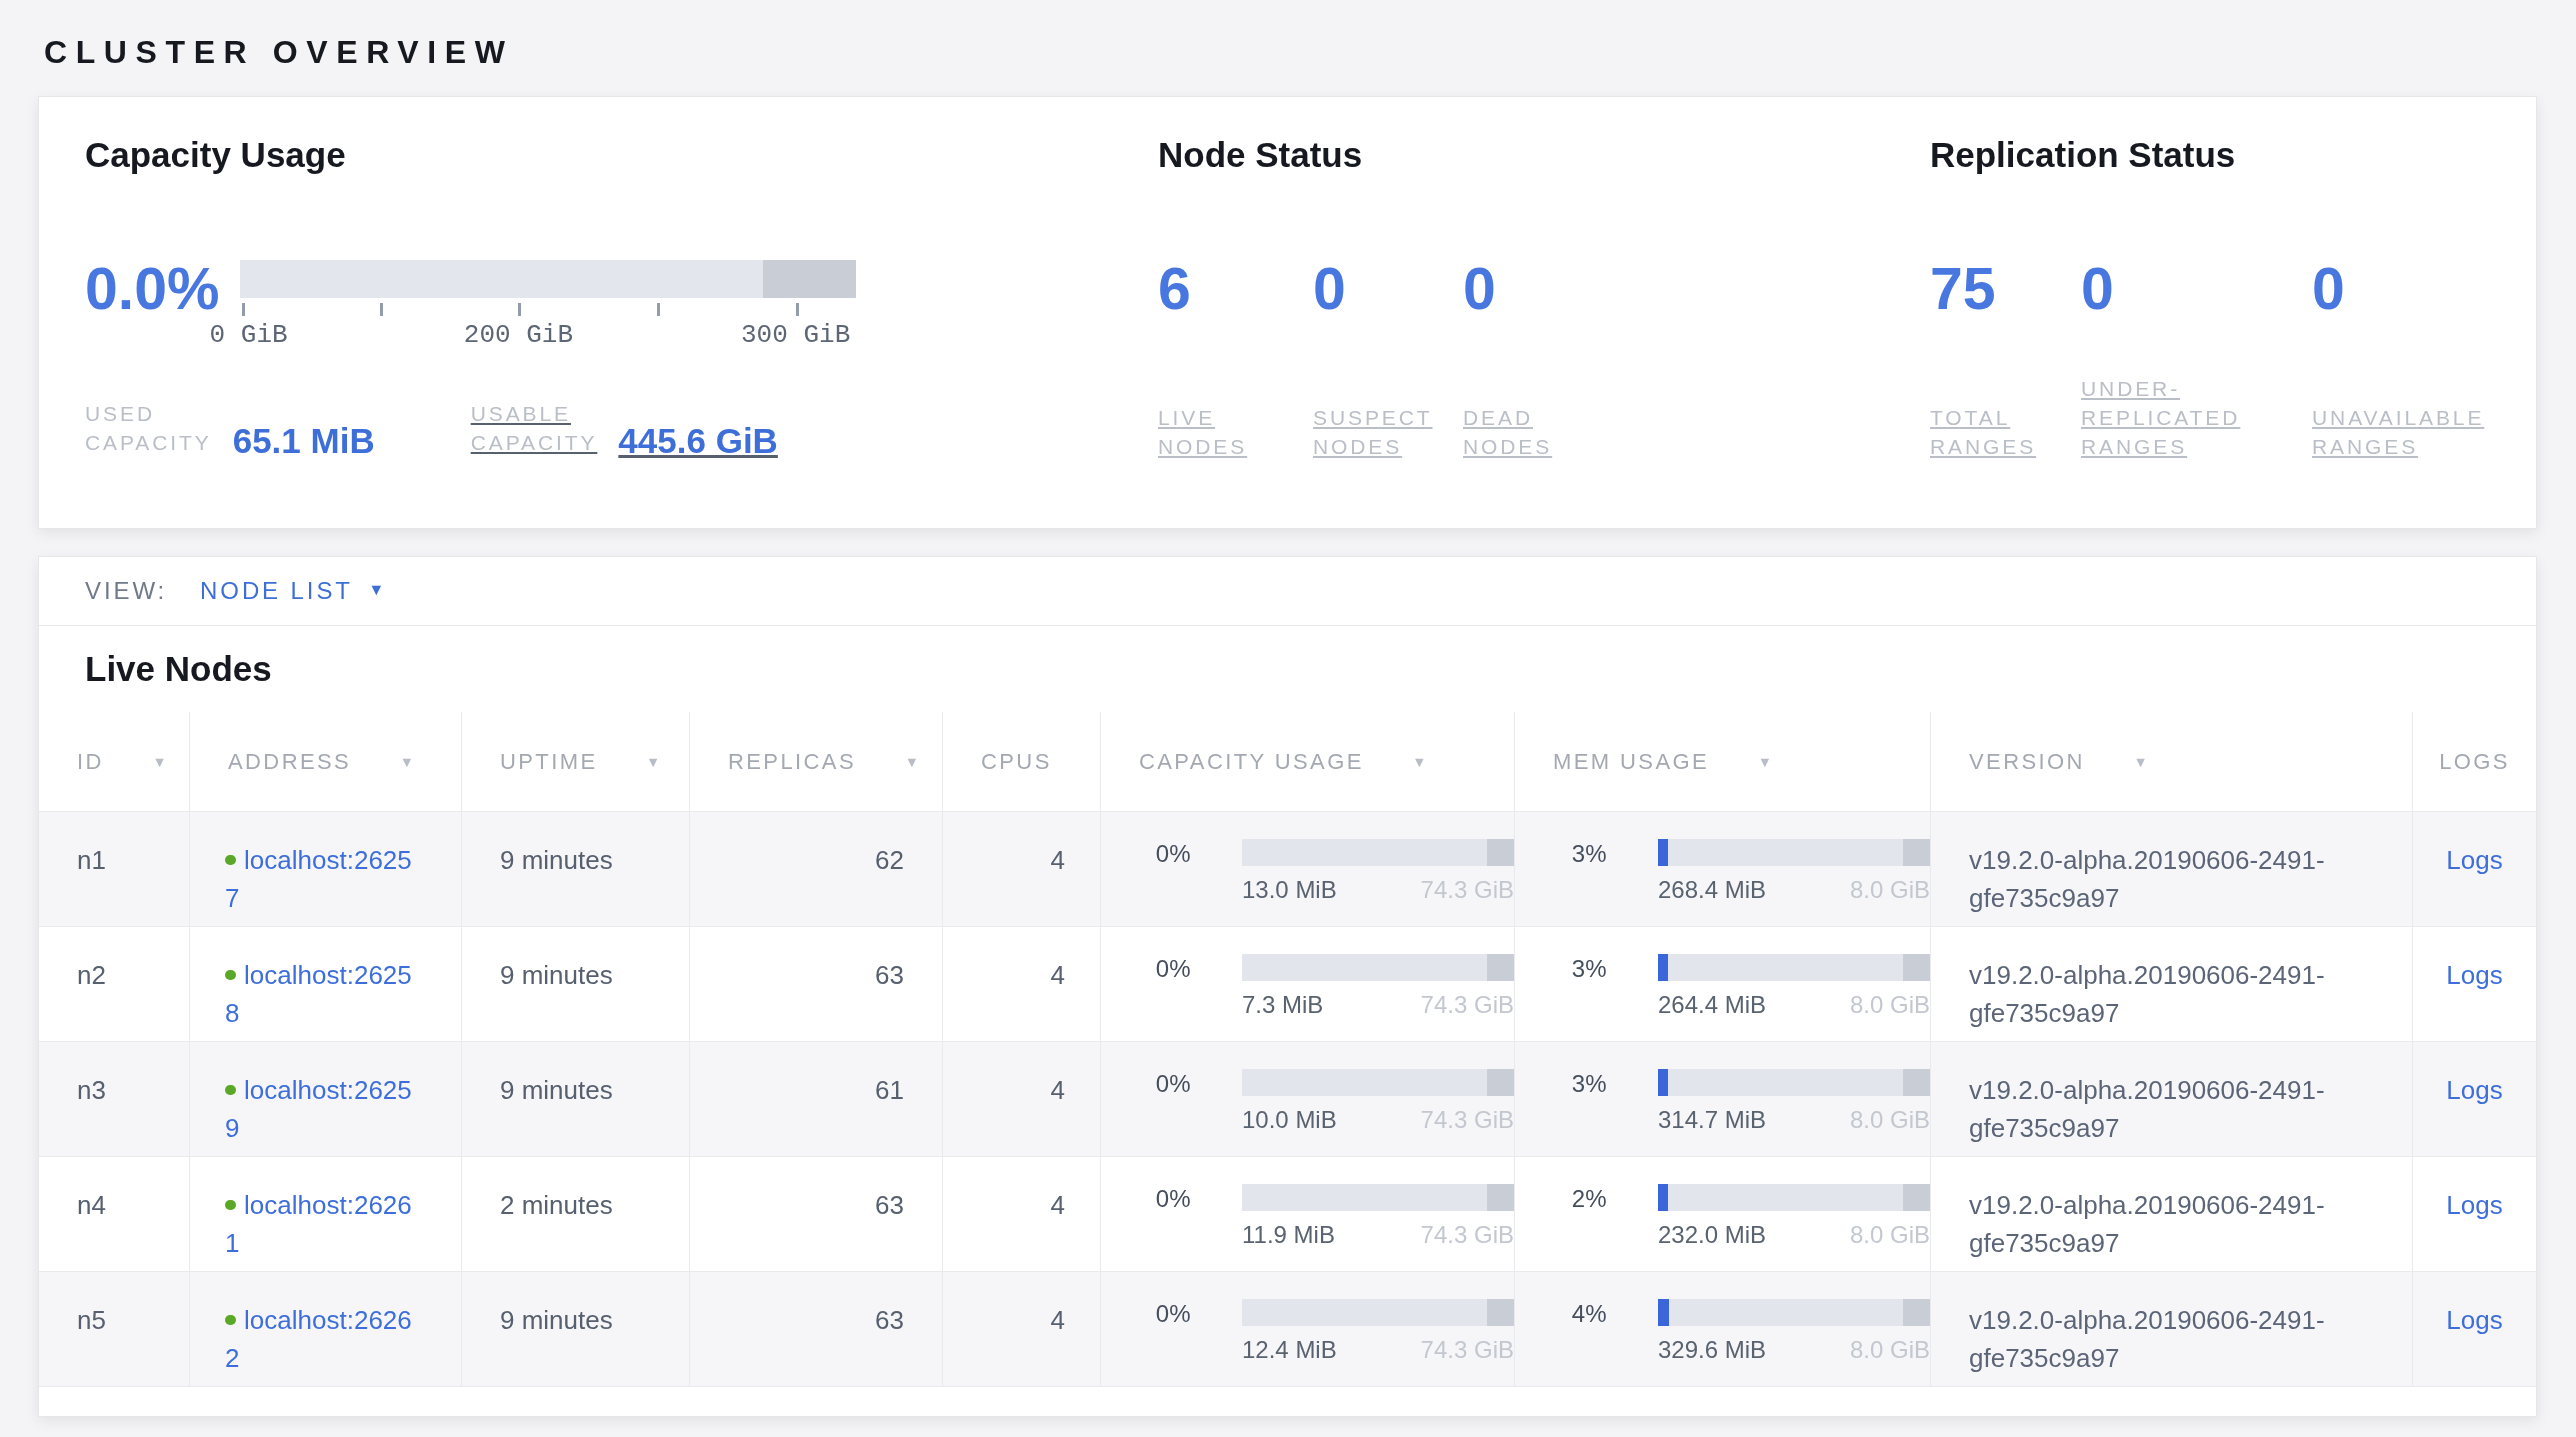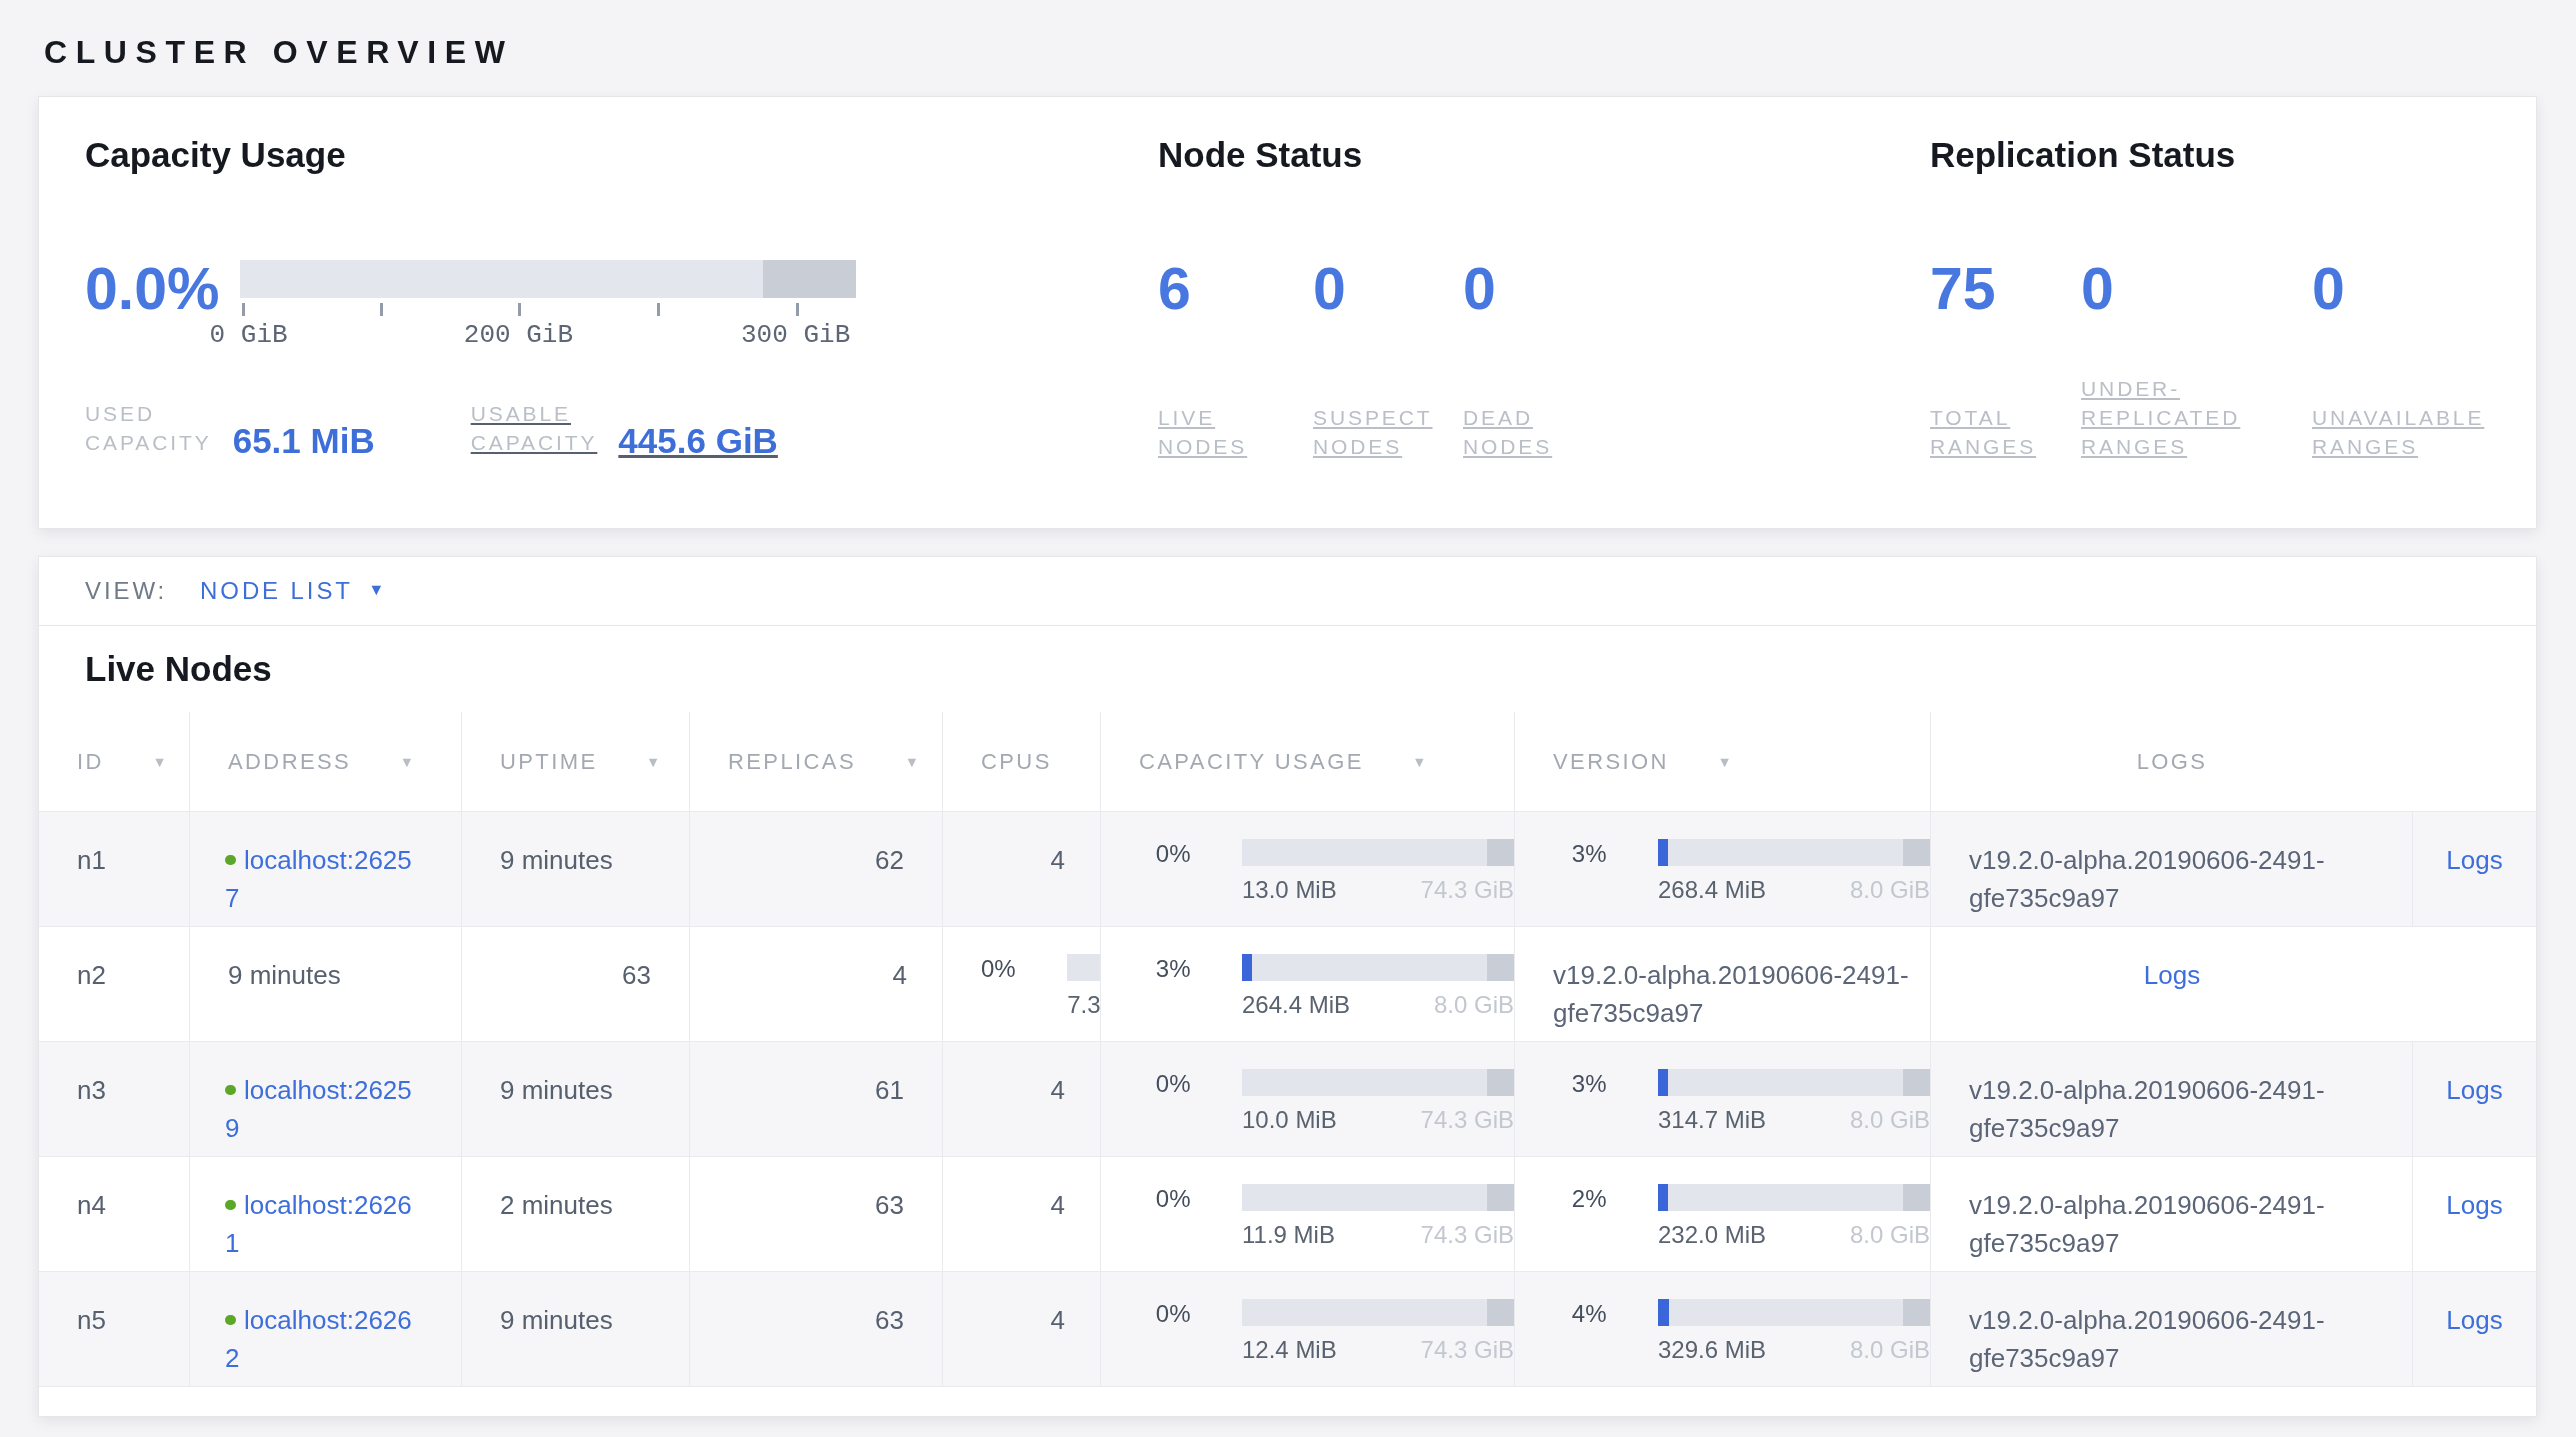--- a/index.html
+++ b/index.html
@@ -221,20 +221,24 @@
           <span class="sort-arrow"></span>
         </div>
       <div class="th">
           <span>CPUS</span>
         </div>
       <div class="th">
           <span>CAPACITY USAGE</span>
           <span class="sort-arrow"></span>
         </div>
       <div class="th">
+          <span>MEM USAGE</span>
+          <span class="sort-arrow"></span>
+        </div>
+      <div class="th">
           <span>VERSION</span>
           <span class="sort-arrow"></span>
         </div>
       <div class="th center">
           <span>LOGS</span>
         </div>
     </div>
 
     <div id="table-body">
         <div class="grid-row trow odd">
@@ -273,20 +277,23 @@
     </div>
     <div class="td td-version">
       <div class="version-text">v19.2.0-alpha.20190606-2491-gfe735c9a97</div>
     </div>
     <div class="td td-logs">
       <a class="logs-link">Logs</a>
     </div>
   </div>
         <div class="grid-row trow">
     <div class="td td-id">n2</div>
+    <div class="td td-addr">
+      <a class="addr-link"><span class="dot"></span><span>localhost:26258</span></a>
+    </div>
     <div class="td td-uptime">9 minutes</div>
     <div class="td td-num">63</div>
     <div class="td td-cpus">4</div>
     <div class="td td-usage">
       <div class="pct">0%</div>
       <div>
         <div class="minibar">
           <div class="fill" style="width: 0px;"></div>
           <div class="bar-cap"></div>
         </div>

